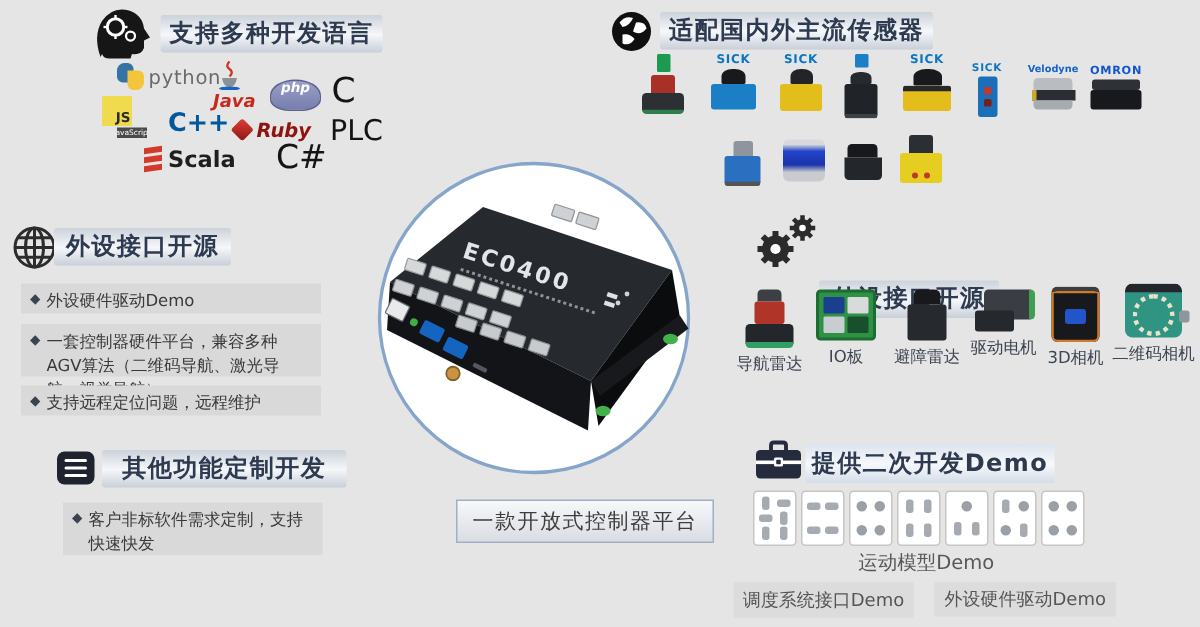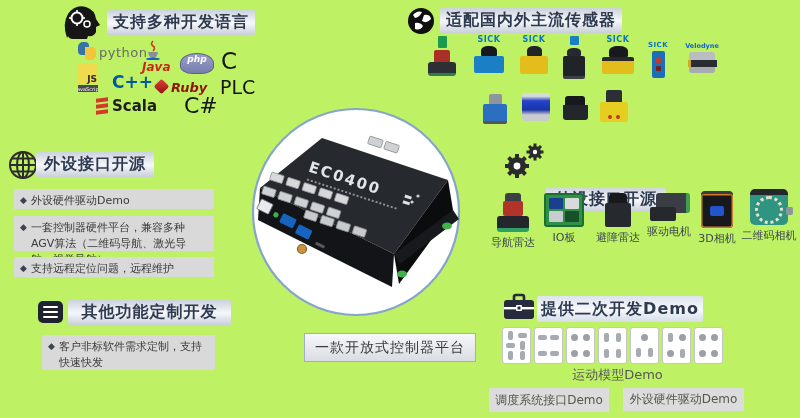--- a/index.html
+++ b/index.html
@@ -1,16 +1,16 @@
 <!DOCTYPE html>
 <html><head>
 <meta charset="utf-8">
 <style>
   html,body{margin:0;padding:0;background:#fff;}
-  .stage{position:relative;width:800px;height:418px;background:#bef264;overflow:hidden;
+  .stage{position:relative;width:800px;height:418px;background:#e5e5e5;overflow:hidden;
          font-family:"DejaVu Sans","Liberation Sans",sans-serif;}
   
   .hdr{position:absolute;display:flex;align-items:center;justify-content:center;
        font-weight:700;color:#2e3a50;font-size:16px;letter-spacing:1px;border-radius:2px;
        background:linear-gradient(180deg,#ccd2db 0%,#f5f7fa 52%,#c9cfd9 100%);}
   
   .bx{position:absolute;background:#d9d9d9;color:#3a3a3a;font-size:11px;line-height:1.45;
       display:flex;align-items:flex-start;padding:4px 6px;box-sizing:border-box;}
   .bx .d{color:#3c4250;margin-right:4px;font-size:9px;line-height:1.7;}
   .py-wrap{position:absolute;width:18px;height:18px;}
@@ -94,21 +94,21 @@
     <ellipse cx="8" cy="19" rx="7" ry="1.4" fill="#1565c0"></ellipse>
   </svg>
   <span class="java-txt" style="left:142px;top:60px;">Java</span>
 
   <div class="php-el" style="left:180px;top:53px;">
     <span>php</span>
   </div>
   <span class="c-big" style="left:221px;top:48px;">C</span>
   <span class="plc" style="left:220px;top:76px;">PLC</span>
 
-  <div class="js-logo" style="left:78px;top:64px;">
+  <div class="js-logo" style="left:68px;top:64px;">
     <span class="js-txt">JS</span>
   </div>
   <div class="js-band" style="left:78px;top:85px;">JavaScript</div>
 
   <span class="cpp" style="left:112px;top:72px;">C++</span>
 
   <div class="ruby-gem" style="left:156px;top:81px;"></div>
   <span class="ruby-txt" style="left:171px;top:80px;">Ruby</span>
 
   <div class="scala-ic" style="left:96px;top:98px;">
@@ -160,20 +160,25 @@
     <div style="width:13px;height:27px;background:#1a6fb8;border-radius:2px;display:flex;flex-direction:column;align-items:center;justify-content:center;gap:3px;">
       <span style="width:5px;height:5px;background:#c0392b;border-radius:1px;"></span>
       <span style="width:5px;height:5px;background:#7a1f16;border-radius:1px;"></span>
     </div>
   </div>
   <div class="sensor" style="left:678px;top:43px;width:48px;">
     <span class="brand b-velo">Velodyne</span>
     <div style="width:26px;height:8px;background:#b9bdc2;border-radius:3px 3px 0 0;"></div>
     <div style="width:26px;height:7px;background:#2a2d31;border-left:3px solid #caa92c;"></div>
     <div style="width:26px;height:6px;background:#a7acb1;border-radius:0 0 3px 3px;"></div>
+  </div>
+  <div class="sensor" style="left:718px;top:43px;width:52px;">
+    <span class="brand b-omr">OMRON</span>
+    <div style="width:32px;height:7px;background:#2e3136;border-radius:2px;"></div>
+    <div style="width:34px;height:13px;background:#17191d;border-radius:2px;"></div>
   </div>
 
   <div class="sensor" style="left:477px;top:94px;width:36px;">
     <div style="width:13px;height:10px;background:#8e959c;border-radius:2px 2px 0 0;"></div>
     <div style="width:24px;height:17px;background:#2a6fc0;border-radius:2px;border-bottom:3px solid #555;"></div>
   </div>
   <div class="sensor" style="left:518px;top:93px;width:36px;">
     <div style="width:28px;height:28px;border-radius:4px;background:linear-gradient(180deg,#d7d9dc 12%,#2244cc 28%,#1a33a8 60%,#c9cbce 78%);"></div>
   </div>
   <div class="sensor" style="left:558px;top:96px;width:34px;">

